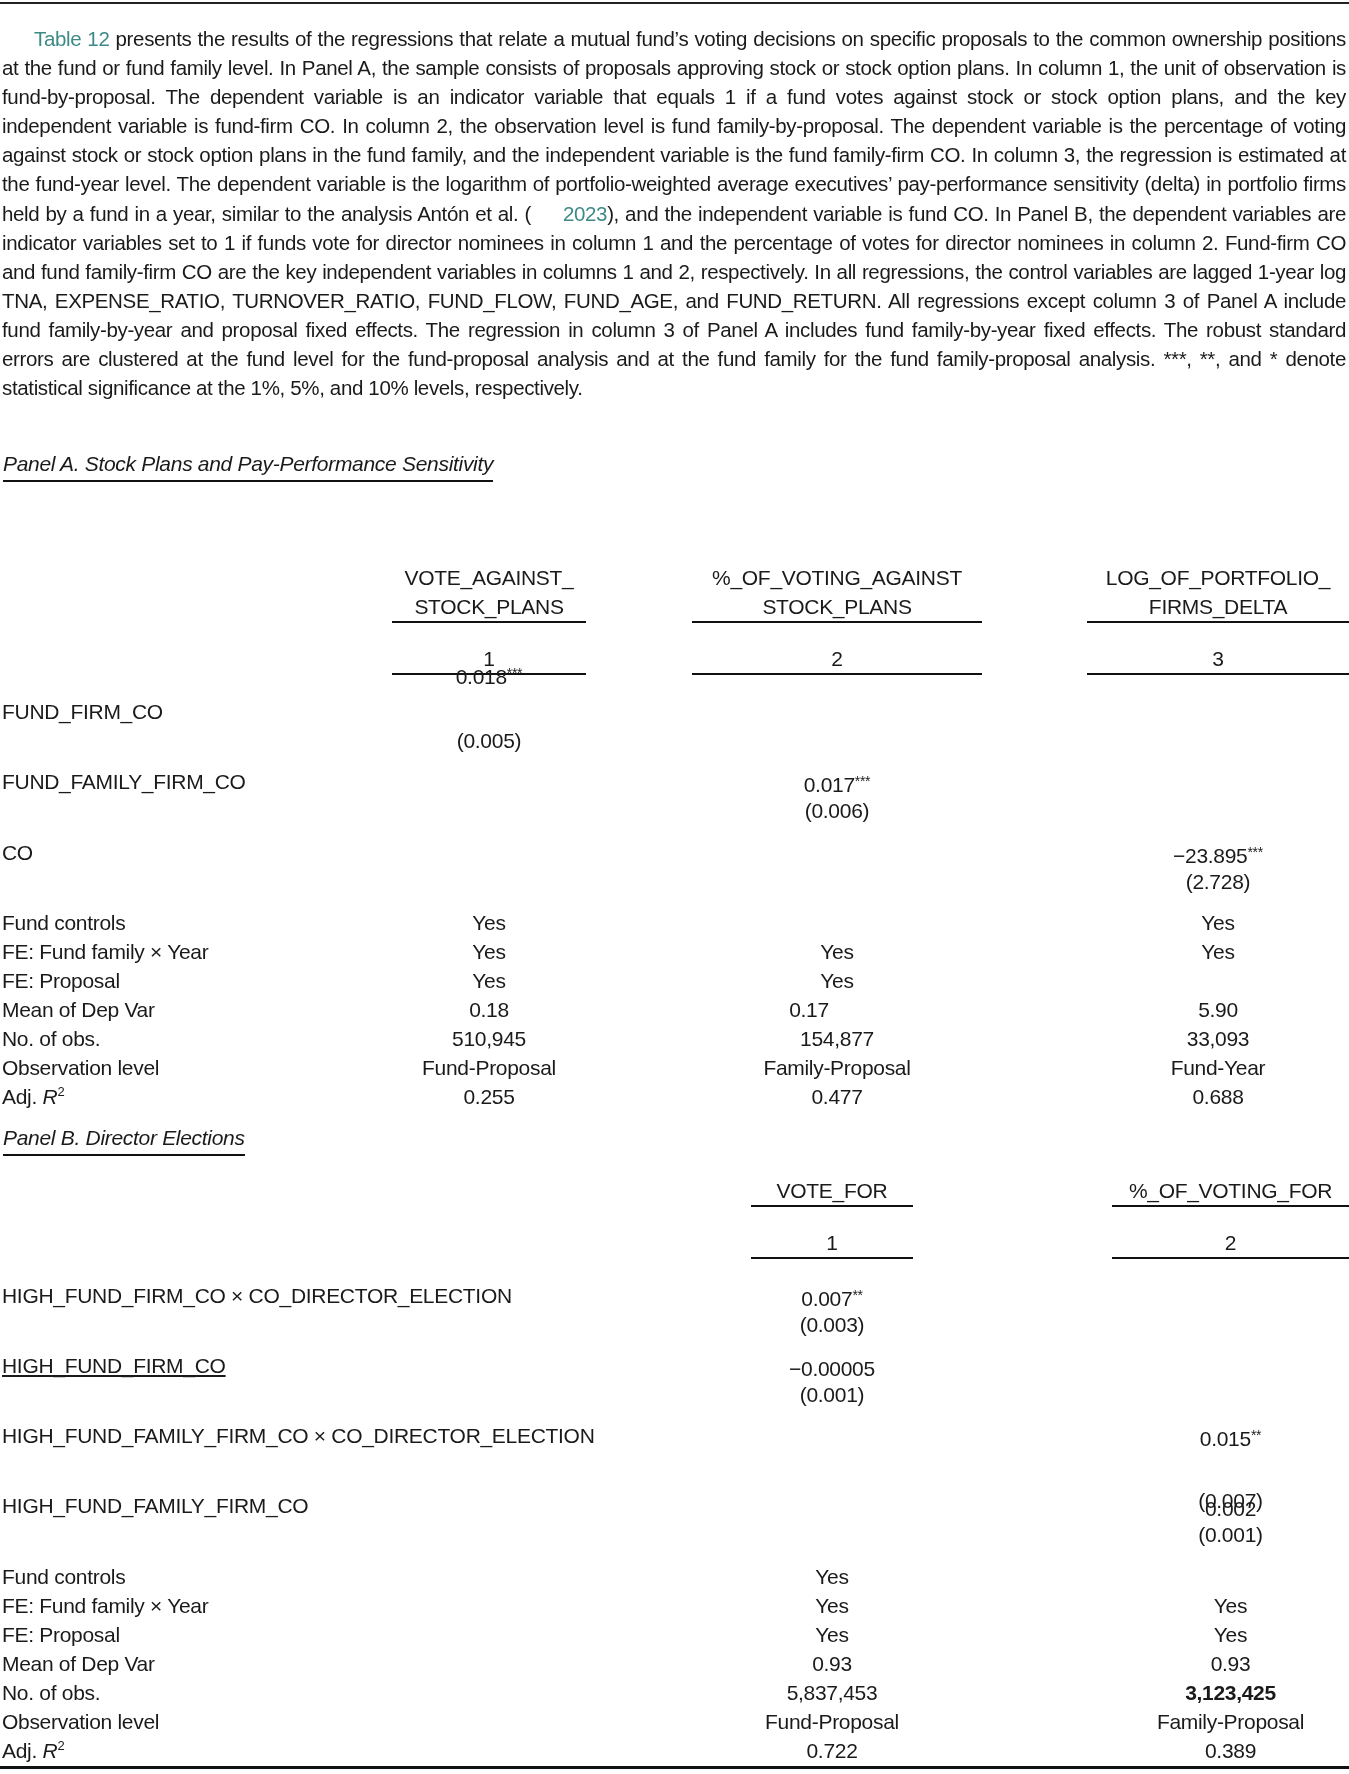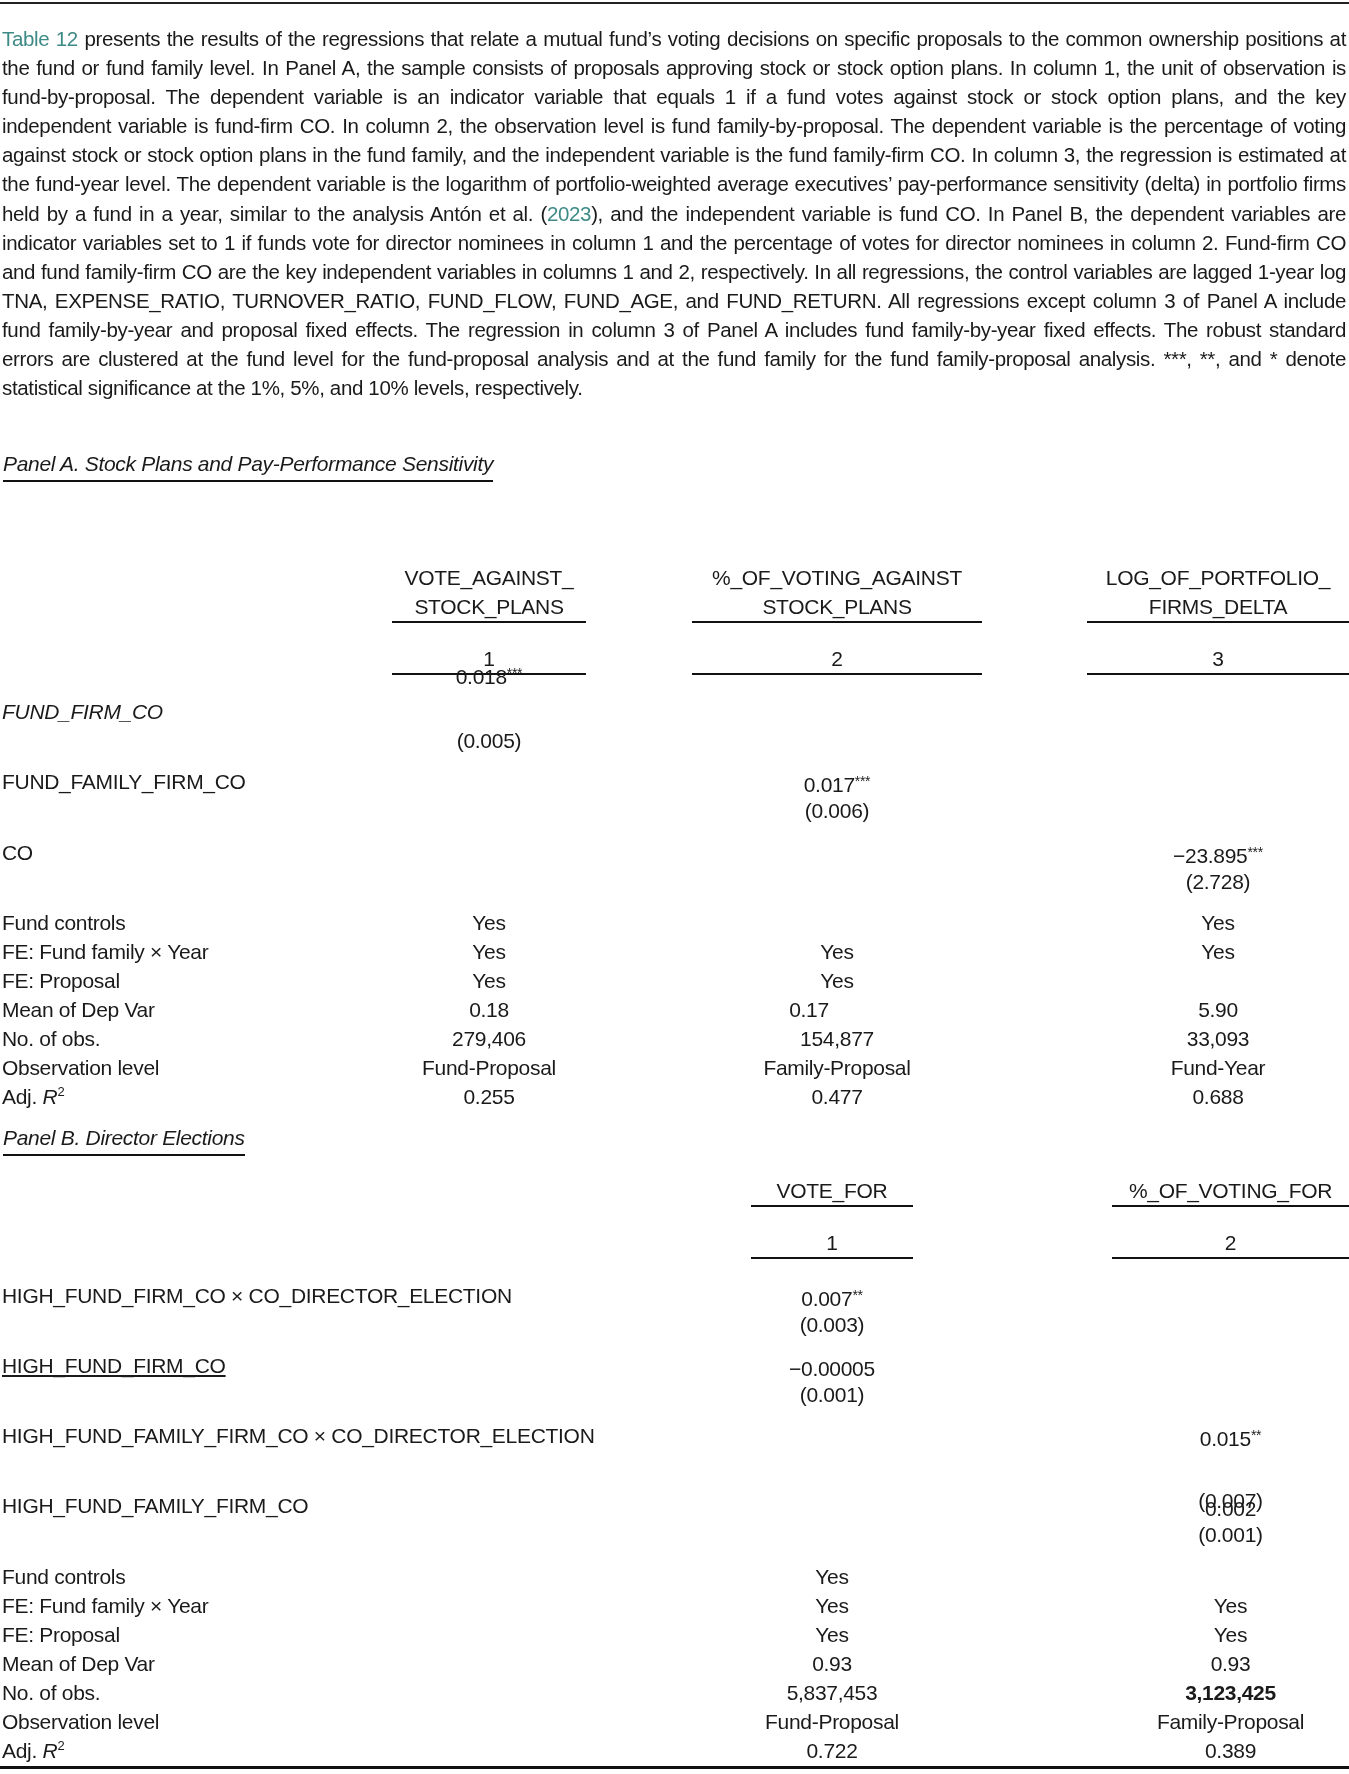--- a/index.html
+++ b/index.html
@@ -12,21 +12,21 @@
     overflow: hidden;
   }
   .top-rule {
     position: absolute; left: 0; top: 2px; width: 1349px; height: 2px; background: #222;
   }
   .caption {
     position: absolute; left: 2px; top: 24px; width: 1344px;
     font-size: 20.5px; line-height: 29.1px; text-align: justify;
     letter-spacing: -0.35px;
   }
-  .caption .link { color: #3d8a86; }
+  .caption .link { color: #3d8a86; margin-left: 32px; }
   .panel-title {
     position: absolute; left: 3px; font-style: italic; font-size: 21px;
     line-height: 28px; padding-bottom: 2px; border-bottom: 2.5px solid #111;
     letter-spacing: -0.3px;
   }
   .colhead {
     position: absolute; text-align: center; font-size: 21px; line-height: 29px; letter-spacing: -0.3px;
     border-bottom: 2.5px solid #111;
   }
   .colnum {
@@ -61,21 +61,21 @@
 </div>
 <div class="colhead" style="left:1087px; top:563px; width:262px;">
   <div>LOG_OF_PORTFOLIO_</div>
   <div>FIRMS_DELTA</div>
 </div>
 
 <div class="colnum" style="left:392px; top:644px; width:194px;">1</div>
 <div class="colnum" style="left:692px; top:644px; width:290px;">2</div>
 <div class="colnum" style="left:1087px; top:644px; width:262px;">3</div>
 
-<div class="rowlabel" style="top:697px;font-style:italic;">FUND_FIRM_CO</div>
+<div class="rowlabel" style="top:697px;">FUND_FIRM_CO</div>
 <div class="cell" style="left:392px; top:659px; width:194px;">
   <span>0.018</span><span class="stars">***</span>
 </div>
 <div class="cell" style="left:392px; top:726px; width:194px;">(0.005)</div>
 
 <div class="rowlabel" style="top:767px;">FUND_FAMILY_FIRM_CO</div>
 <div class="cell" style="left:692px; top:767px; width:290px;">
   <span>0.017</span><span class="stars">***</span>
 </div>
 <div class="cell" style="left:692px; top:796px; width:290px;">(0.006)</div>
@@ -101,21 +101,21 @@
   <div class="cell" style="left:392px; top:966px; width:194px;">Yes</div>
   <div class="cell" style="left:692px; top:966px; width:290px;">Yes</div>
   <div class="cell" style="left:1087px; top:966px; width:262px;"></div>
 
   <div class="rowlabel" style="top:995px;">Mean of Dep Var</div>
   <div class="cell" style="left:392px; top:995px; width:194px;">0.18</div>
   <div class="cell" style="left:664px; top:995px; width:290px;text-align:center;">0.17</div>
   <div class="cell" style="left:1087px; top:995px; width:262px;">5.90</div>
 
   <div class="rowlabel" style="top:1024px;">No. of obs.</div>
-  <div class="cell" style="left:392px; top:1024px; width:194px;">279,406</div>
+  <div class="cell" style="left:392px; top:1024px; width:194px;">510,945</div>
   <div class="cell" style="left:692px; top:1024px; width:290px;">154,877</div>
   <div class="cell" style="left:1087px; top:1024px; width:262px;">33,093</div>
 
   <div class="rowlabel" style="top:1053px;">Observation level</div>
   <div class="cell" style="left:392px; top:1053px; width:194px;">Fund-Proposal</div>
   <div class="cell" style="left:692px; top:1053px; width:290px;">Family-Proposal</div>
   <div class="cell" style="left:1087px; top:1053px; width:262px;">Fund-Year</div>
 
   <div class="rowlabel rsq" style="top:1082px;"><span>Adj. </span><i>R</i><sup>2</sup></div>
   <div class="cell" style="left:392px; top:1082px; width:194px;">0.255</div>

